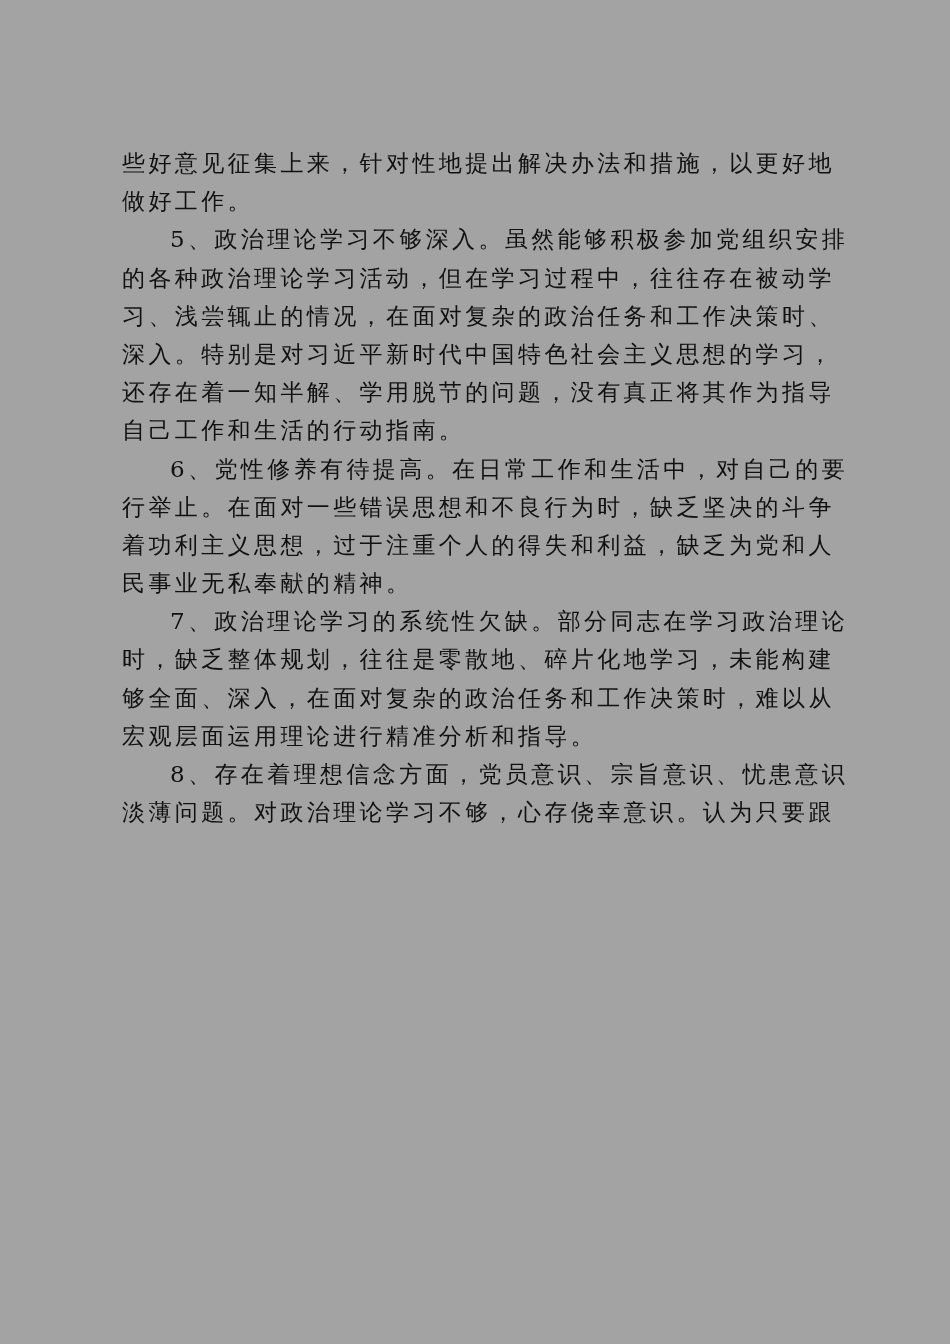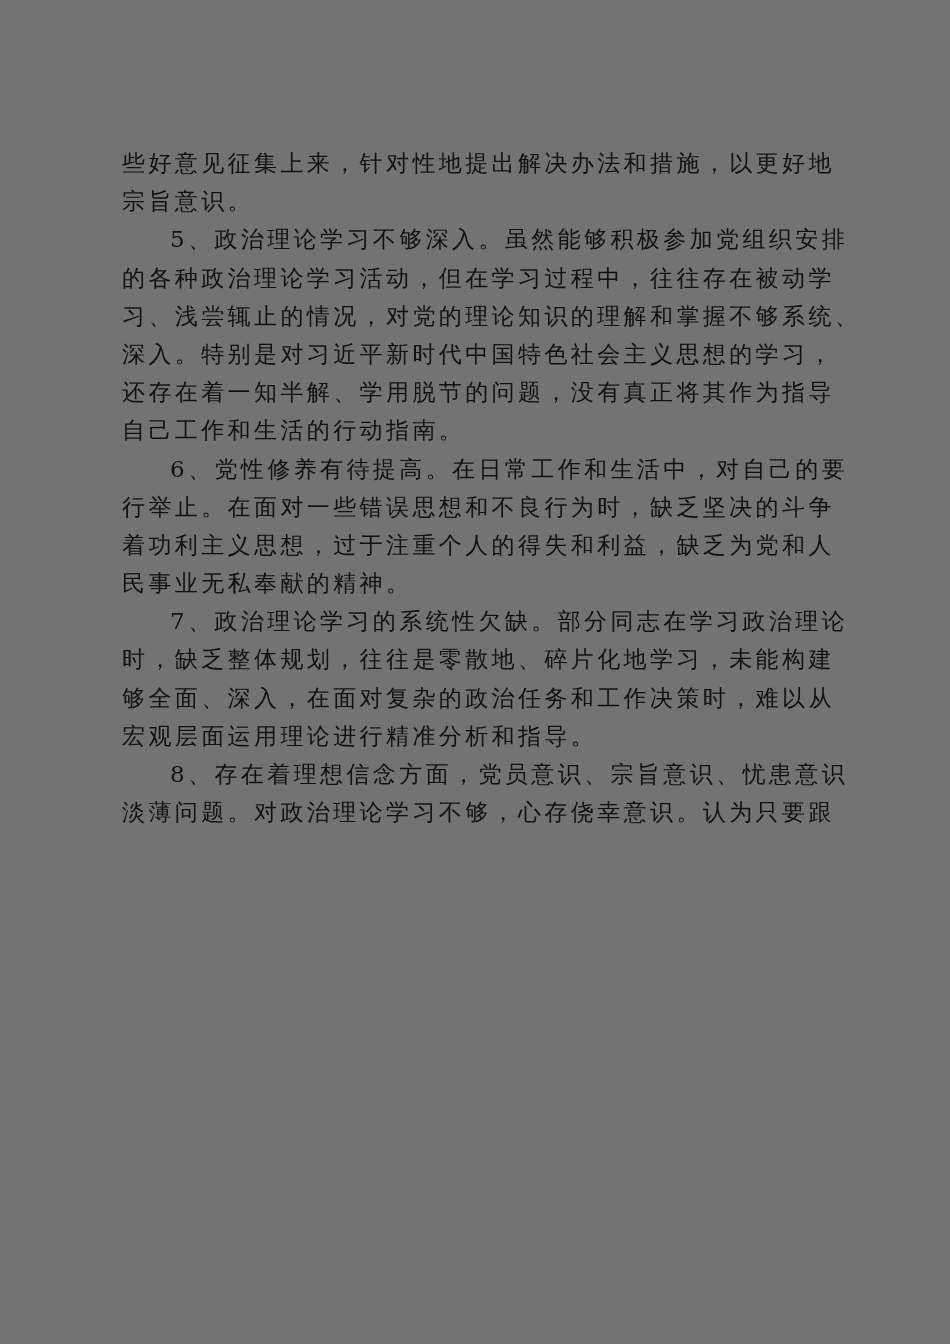--- a/index.html
+++ b/index.html
@@ -14,21 +14,21 @@
       overflow: hidden;
       font-family: "DejaVu Serif", "Liberation Serif", serif;
       color: #111111;
     }
     .page {
       position: absolute;
       left: 0;
       top: 0;
       width: 950px;
       height: 1344px;
-      background: #737373;
+      background: #a3a3a3;
     }
     .body-text {
       position: absolute;
       left: 122px;
       top: 144px;
       width: 720px;
     }
     .para {
       margin: 0;
       padding: 0;
@@ -46,27 +46,27 @@
     }
   </style>
 </head>
 <body>
 
 <div class="page">
   <div class="body-text">
 
     <p class="para">
       <span class="line">些好意见征集上来，针对性地提出解决办法和措施，以更好地</span>
-      <span class="line">宗旨意识。</span>
+      <span class="line">做好工作。</span>
     </p>
 
     <p class="para">
       <span class="line indent">5、政治理论学习不够深入。虽然能够积极参加党组织安排</span>
       <span class="line">的各种政治理论学习活动，但在学习过程中，往往存在被动学</span>
-      <span class="line">习、浅尝辄止的情况，对党的理论知识的理解和掌握不够系统、</span>
+      <span class="line">习、浅尝辄止的情况，在面对复杂的政治任务和工作决策时、</span>
       <span class="line">深入。特别是对习近平新时代中国特色社会主义思想的学习，</span>
       <span class="line">还存在着一知半解、学用脱节的问题，没有真正将其作为指导</span>
       <span class="line">自己工作和生活的行动指南。</span>
     </p>
 
     <p class="para">
       <span class="line indent">6、党性修养有待提高。在日常工作和生活中，对自己的要</span>
       <span class="line">行举止。在面对一些错误思想和不良行为时，缺乏坚决的斗争</span>
       <span class="line">着功利主义思想，过于注重个人的得失和利益，缺乏为党和人</span>
       <span class="line">民事业无私奉献的精神。</span>

